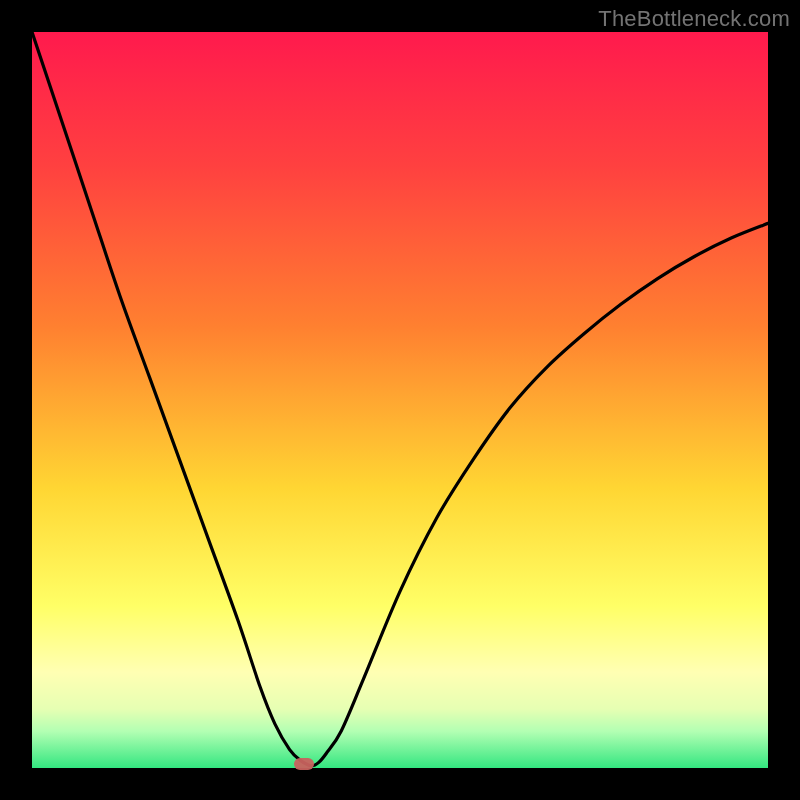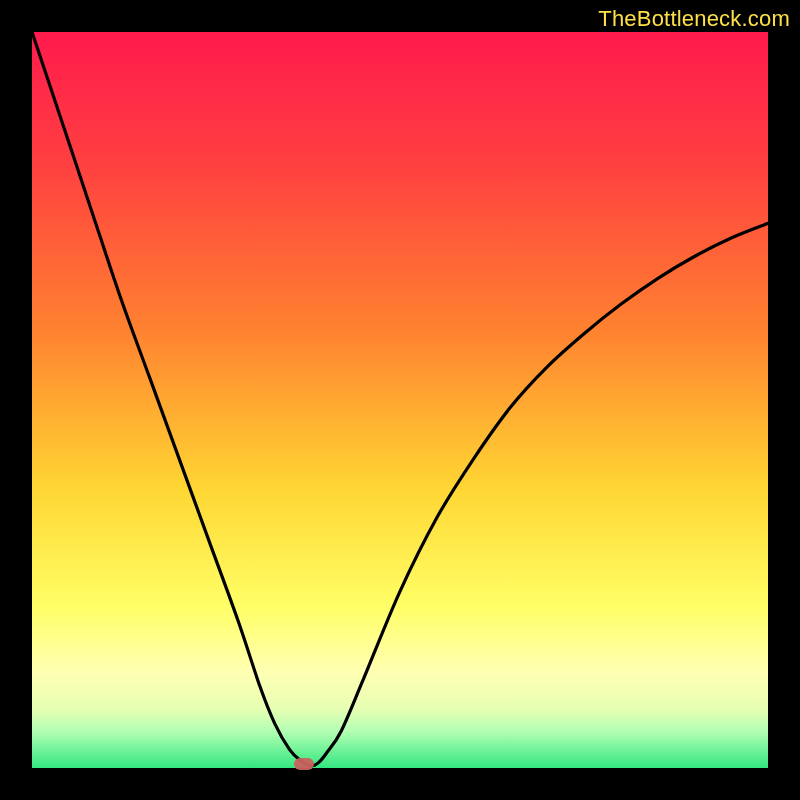--- a/index.html
+++ b/index.html
@@ -35,21 +35,21 @@
       #ffffb3 87%,
       #e6ffb3 92%,
       #b3ffb3 95%,
       #33e680 100%
     );
   }
   .watermark {
     position: absolute;
     top: 6px;
     right: 10px;
-    color: #fde047;
+    color: #737373;
     font-size: 22px;
     letter-spacing: 0.2px;
     user-select: none;
   }
   svg.curve {
     position: absolute;
     left: 0;
     top: 0;
     width: 736px;
     height: 736px;

